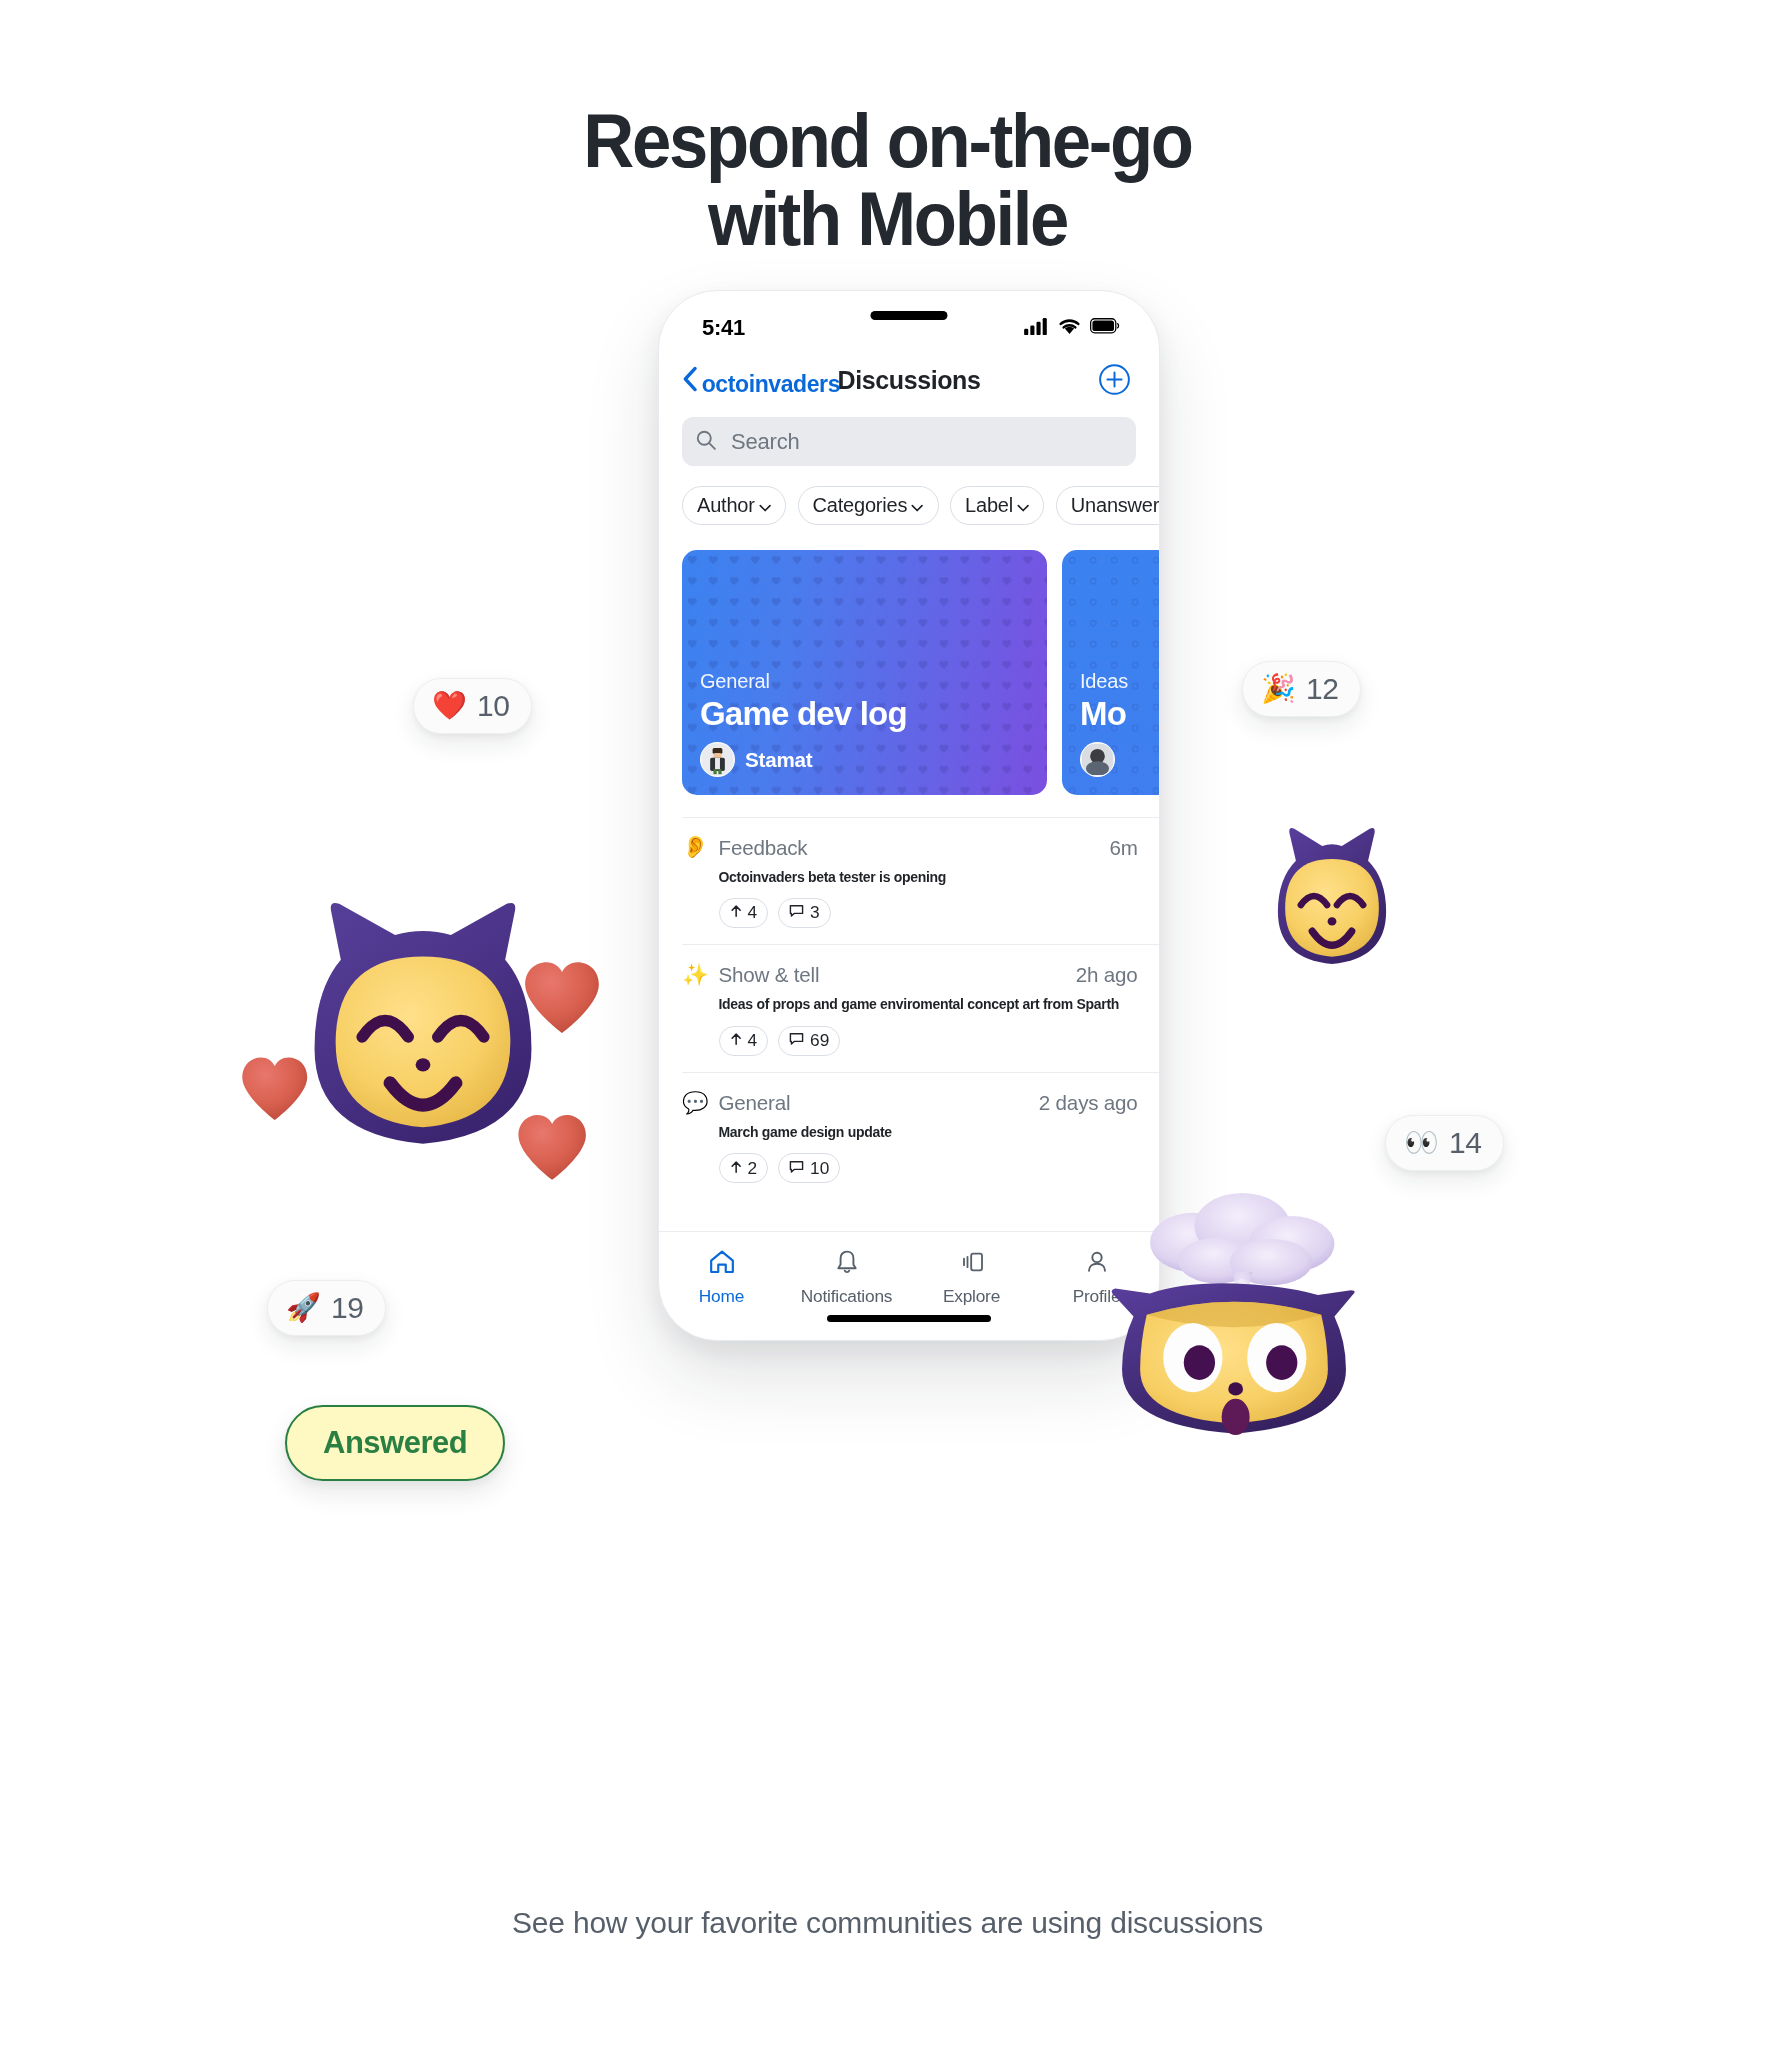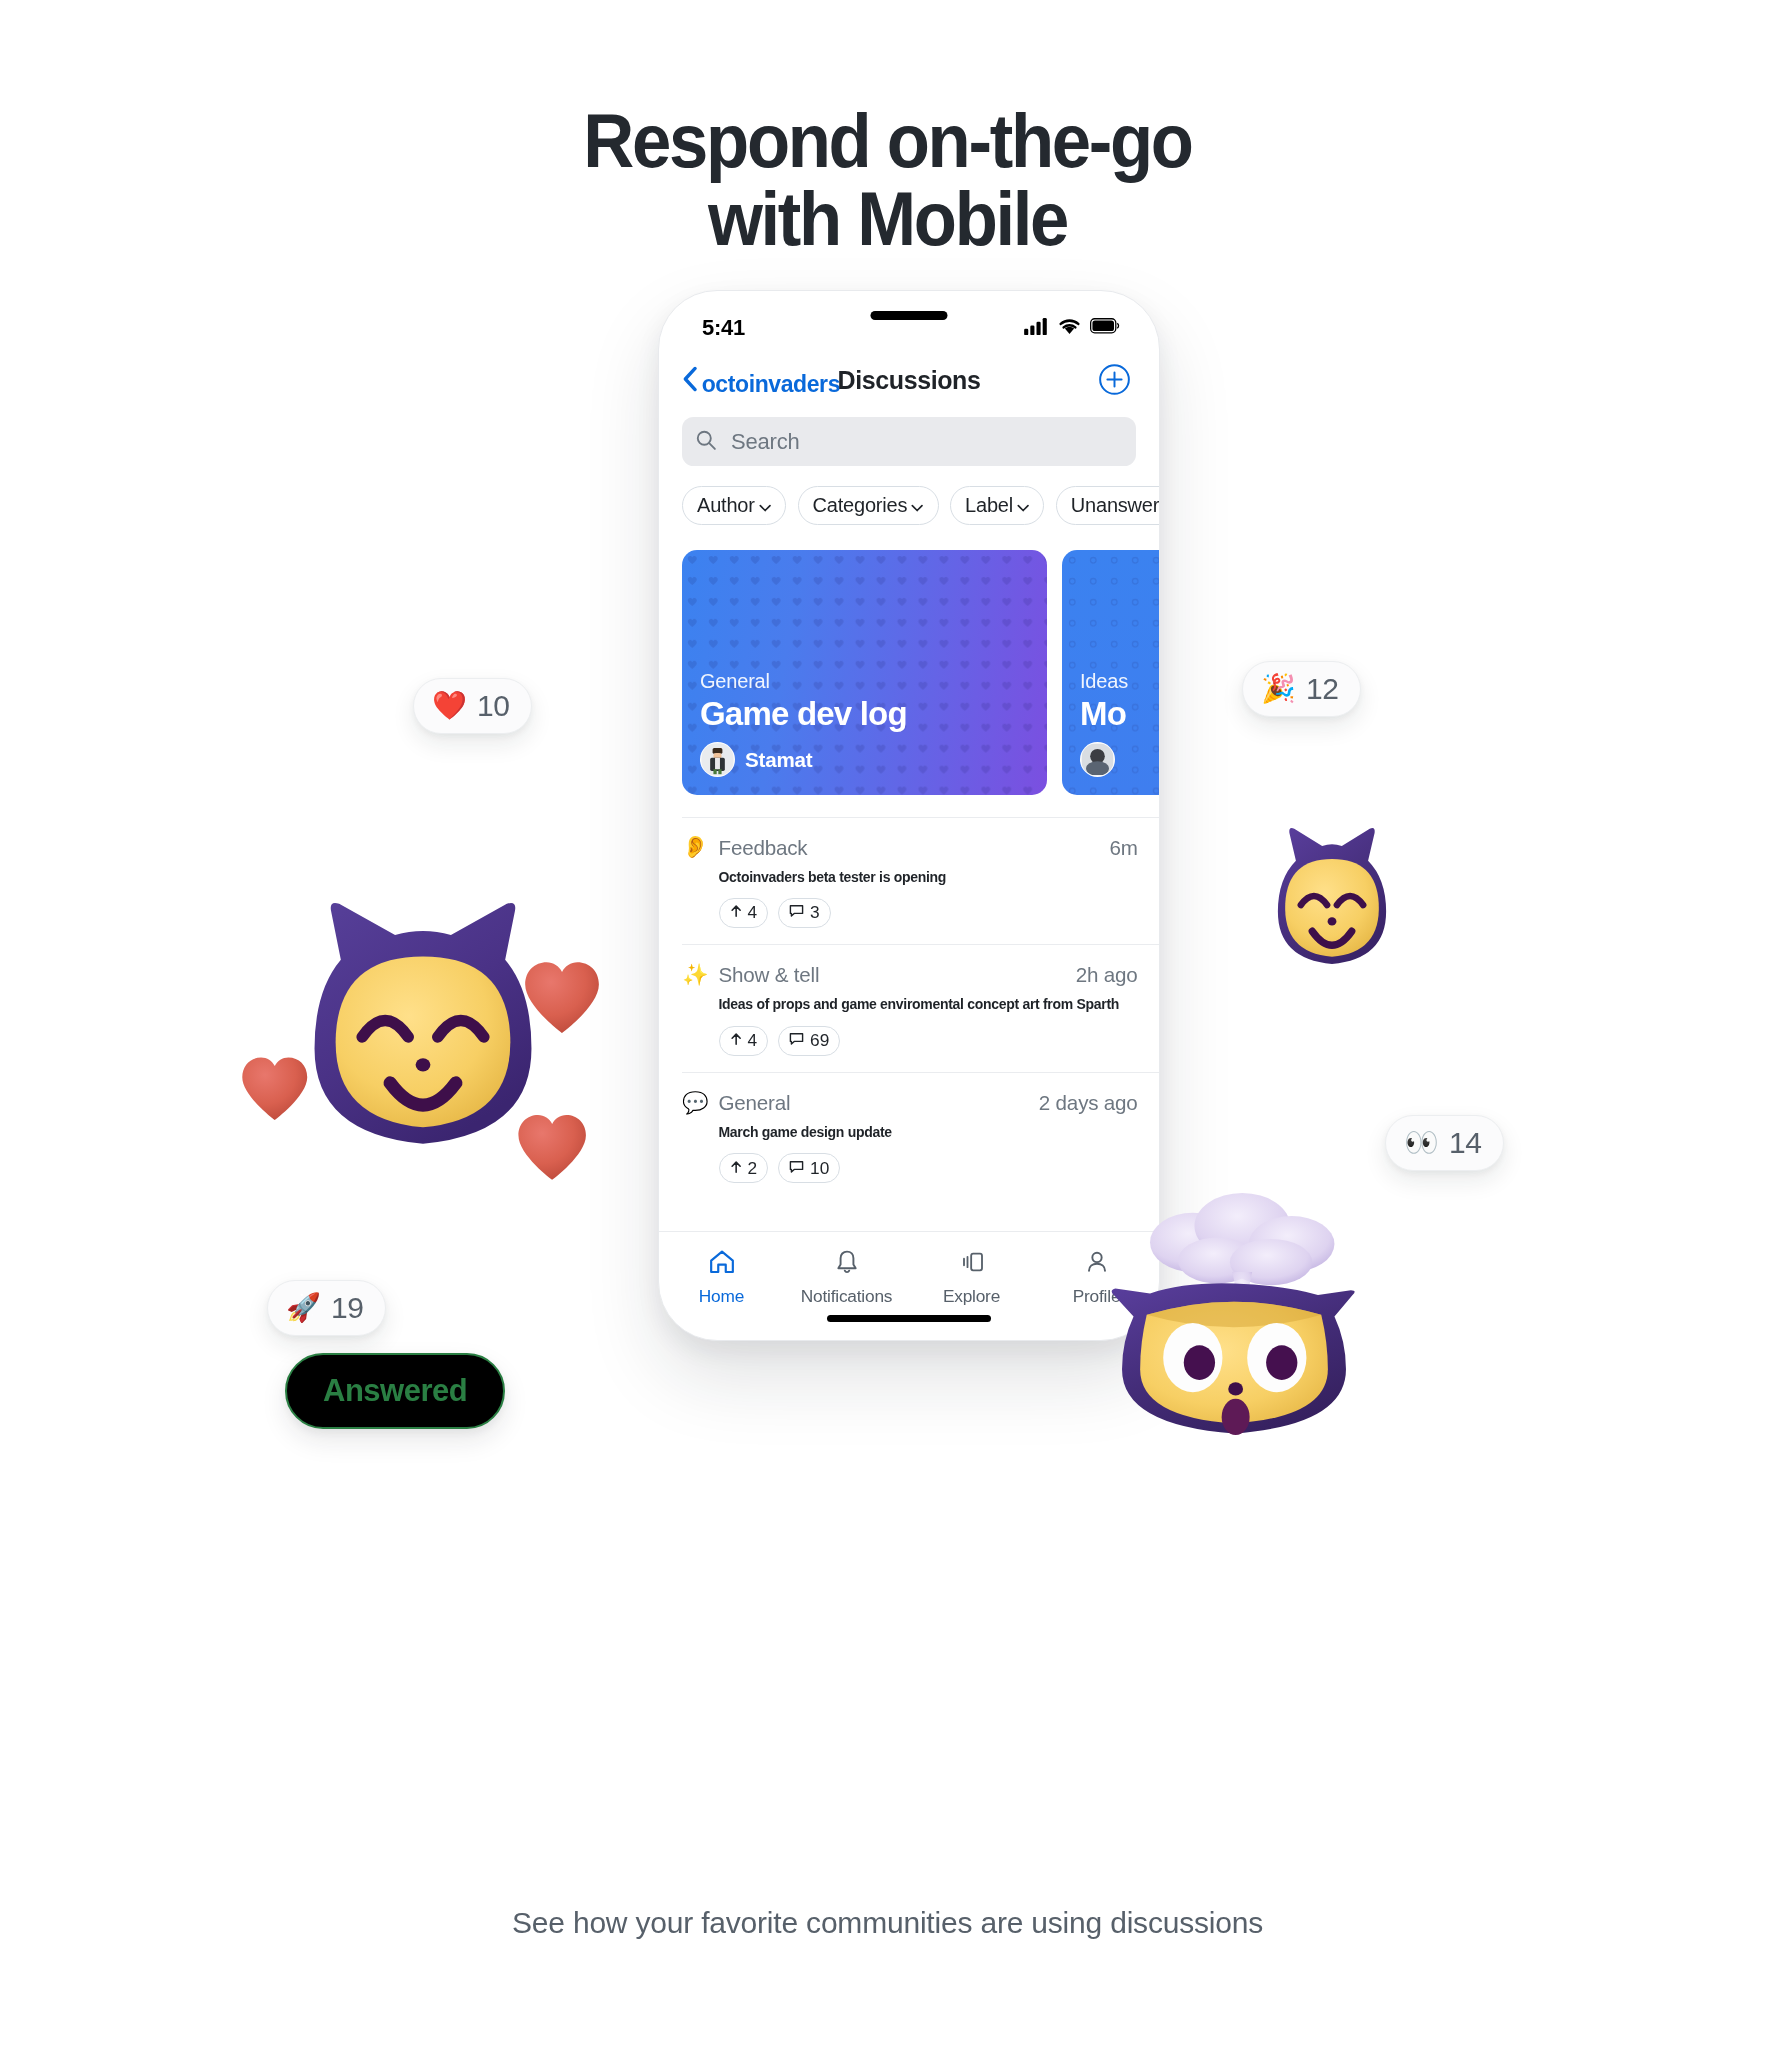--- a/index.html
+++ b/index.html
@@ -216,22 +216,22 @@
     gap: 10px;
     padding: 10px 21.4px 10px 18px;
     box-shadow: 0 10px 23px rgba(27,31,36,0.09), 0 2.5px 6.6px rgba(27,31,36,0.05);
     z-index: 9;
   }
   .pill-emoji { font-size: 28px; line-height: 1; }
   .pill-count { font-size: 30px; font-weight: 500; color: #57606a; letter-spacing: -0.4px; }
 
   .answered-pill {
     position: absolute;
-    left: 285px; top: 1353px;
-    background: #000000;
+    left: 285px; top: 1405px;
+    background: #fef9c3;
     border: 2.1px solid #2a7f43;
     border-radius: 822px;
     padding: 18px 36px;
     box-shadow: 0 11.5px 26px rgba(27,31,36,0.10), 0 3.3px 8.2px rgba(27,31,36,0.05);
     z-index: 9;
   }
   .answered-label { font-size: 31px; font-weight: 700; color: #2a7f43; letter-spacing: -0.5px; }
 
   .mascot { position: absolute; z-index: 8; line-height: 1; user-select: none; }
 

